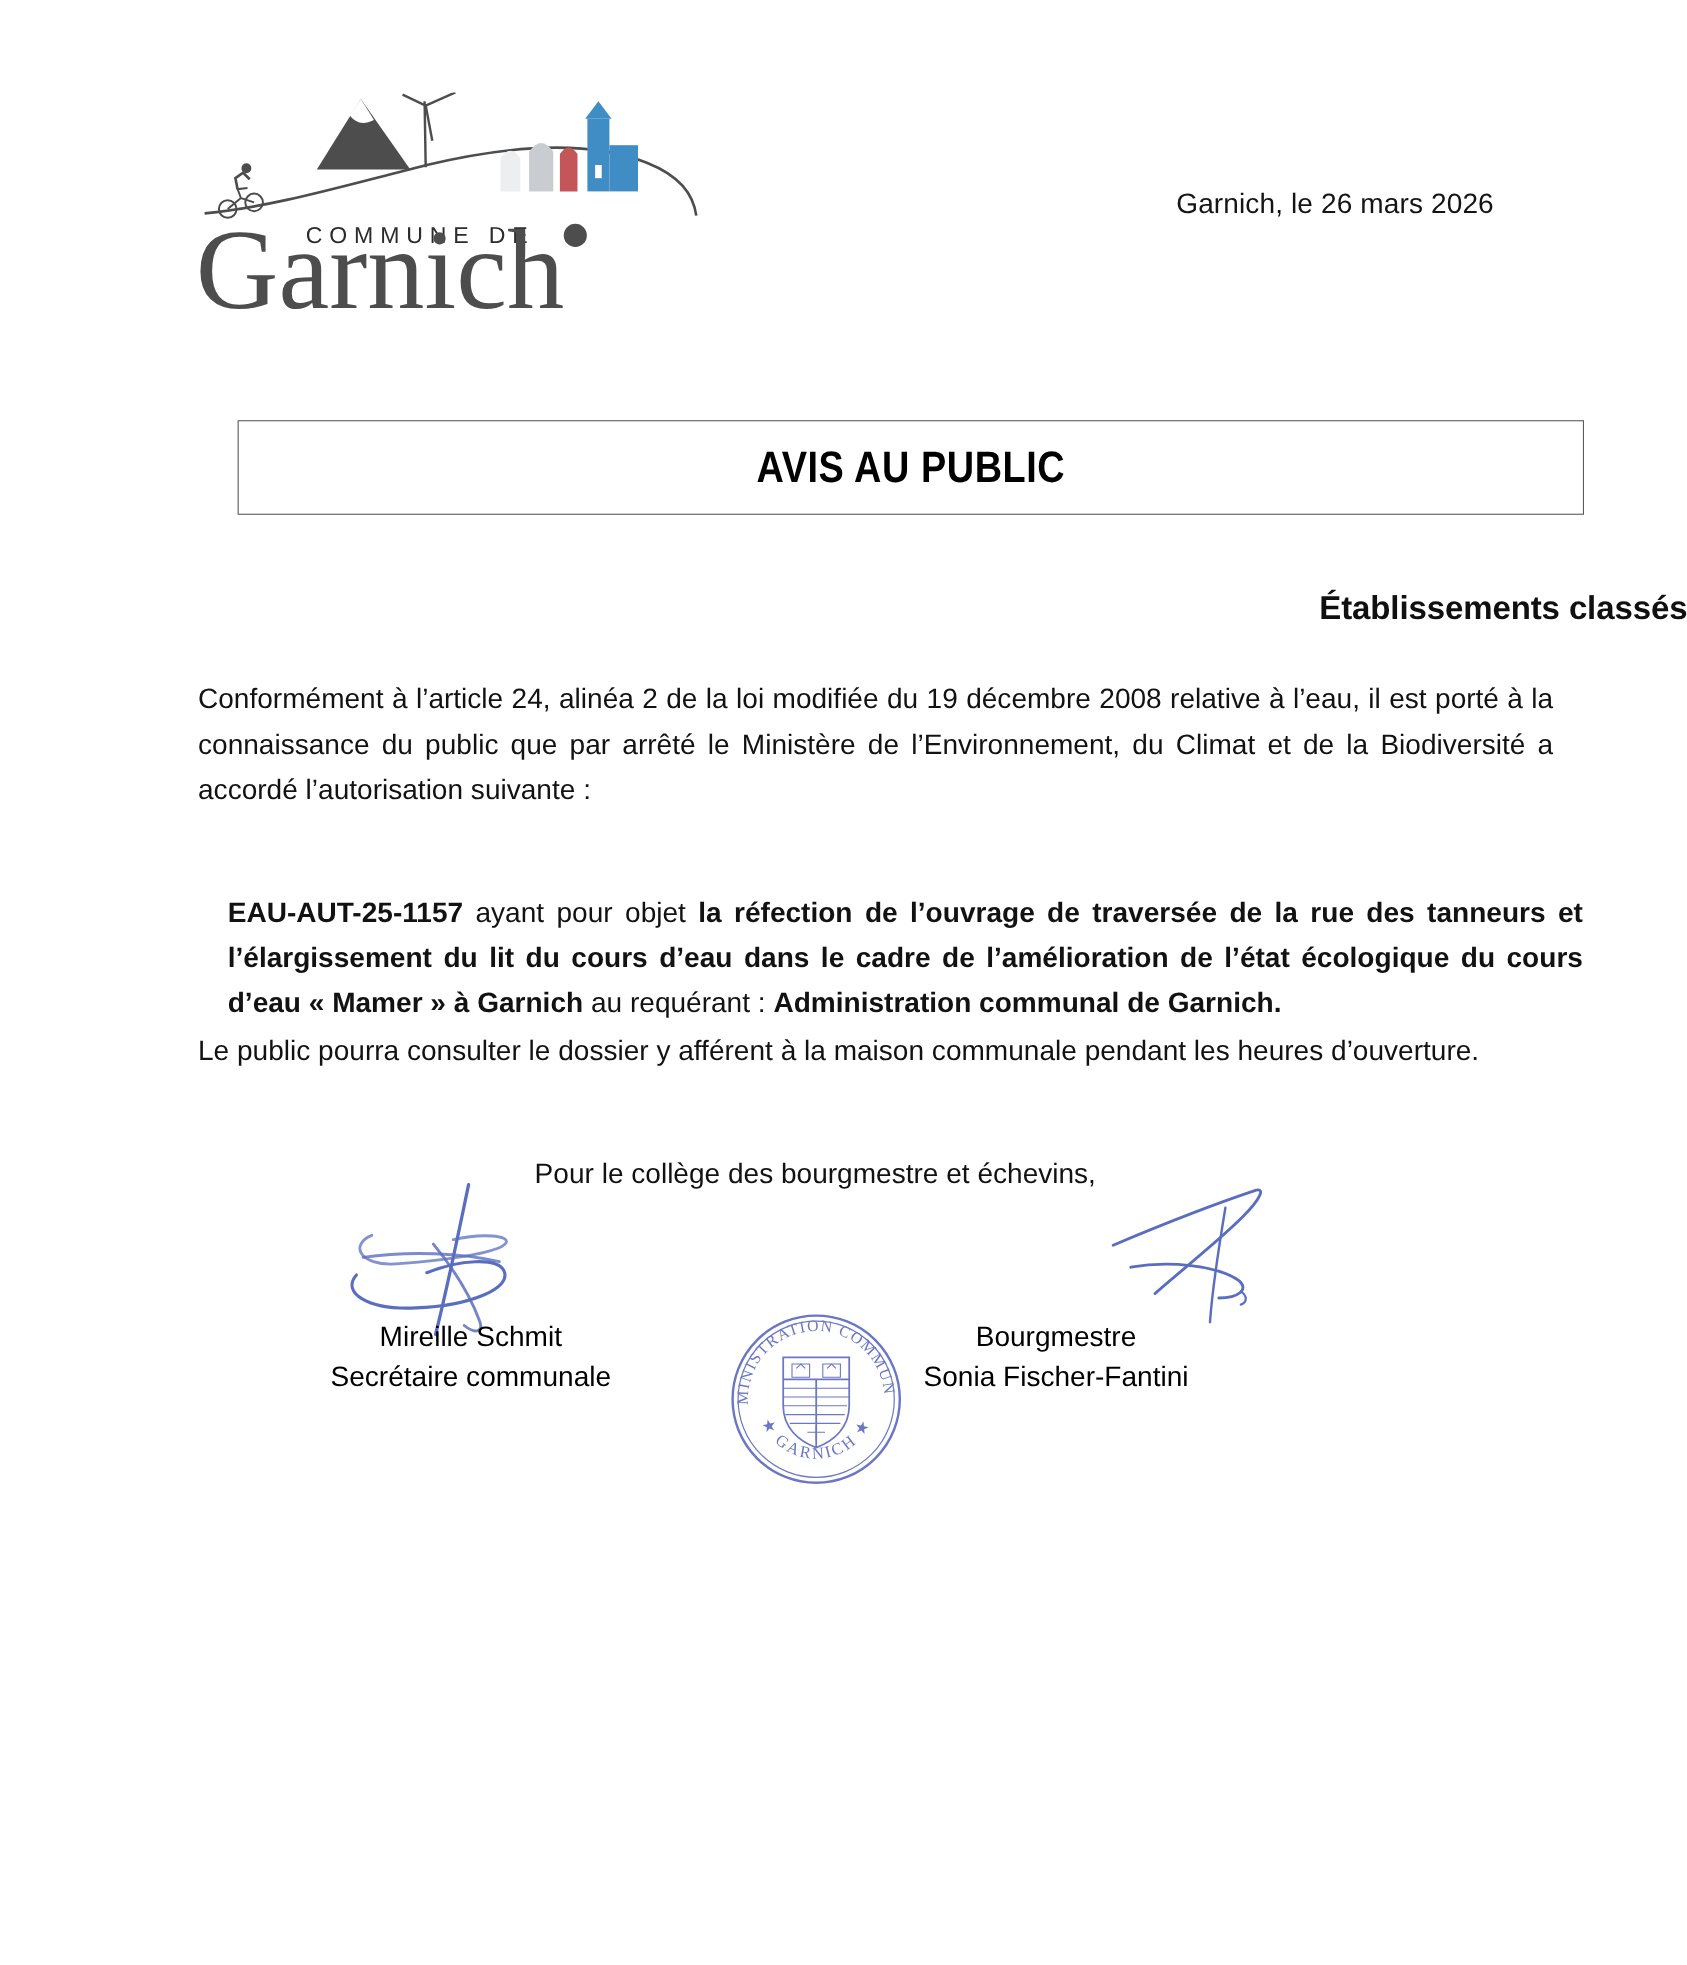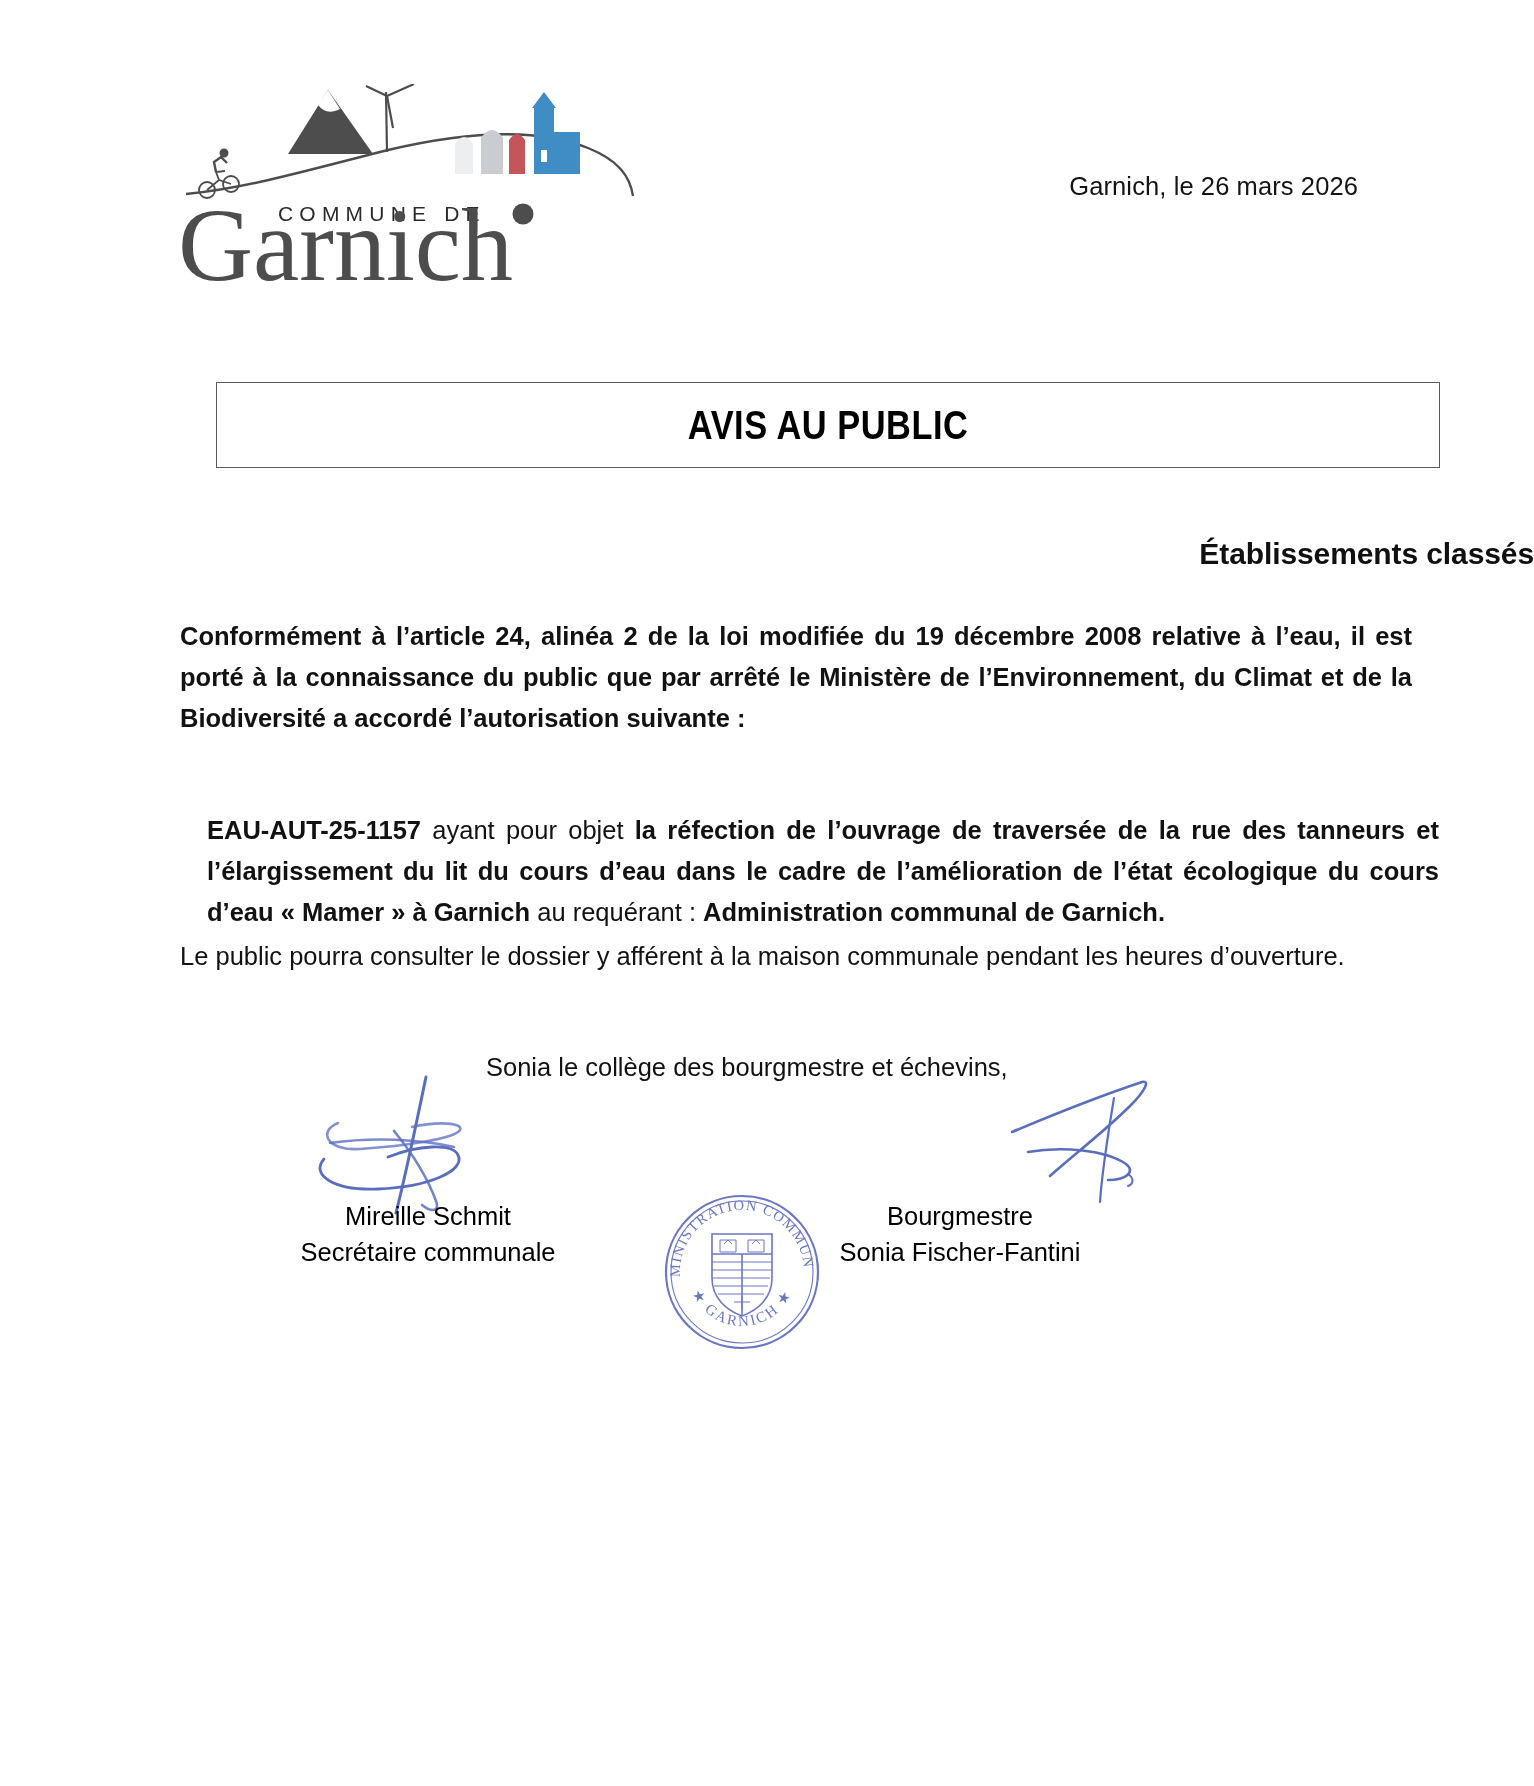--- a/index.html
+++ b/index.html
@@ -79,21 +79,21 @@
     left: 180px;
     width: 1232px;
     font-size: 25.5px;
     line-height: 41px;
     text-align: justify;
     text-justify: inter-word;
     color: #121212;
   }
   .para b { font-weight: bold; }
 
-  #para-1 { top: 616px; font-weight: bold; }
+  #para-1 { top: 616px; }
   #para-2 { top: 810px; margin-left: 27px; }
   #para-3 { top: 936px; }
 
   
   #closing-line {
     position: absolute;
     left: 486px;
     top: 1053px;
     font-size: 25.5px;
     color: #121212;
@@ -179,21 +179,21 @@
 </div>
 
 <div id="subtitle">Établissements classés</div>
 
 <div class="para" id="para-1">Conformément à l’article 24, alinéa 2 de la loi modifiée du 19 décembre 2008 relative à l’eau, il est porté à la connaissance du public que par arrêté le Ministère de l’Environnement, du Climat et de la Biodiversité a accordé l’autorisation suivante :</div>
 
 <div class="para" id="para-2"><b>EAU-AUT-25-1157</b><span> ayant pour objet </span><b>la réfection de l’ouvrage de traversée de la rue des tanneurs et l’élargissement du lit du cours d’eau dans le cadre de l’amélioration de l’état écologique du cours d’eau « Mamer » à Garnich</b><span> au requérant : </span><b>Administration communal de Garnich.</b></div>
 
 <div class="para" id="para-3">Le public pourra consulter le dossier y afférent à la maison communale pendant les heures d’ouverture.</div>
 
-<div id="closing-line">Sonia le collège des bourgmestre et échevins,</div>
+<div id="closing-line">Pour le collège des bourgmestre et échevins,</div>
 
 <div class="sig-ink" id="sig-ink-left">
   <svg width="230" height="140" viewBox="0 0 230 140" xmlns="http://www.w3.org/2000/svg">
     <g fill="none" stroke="#5a6ec0" stroke-width="2.6" stroke-linecap="round">
       <path d="M118 2 C 110 40, 100 90, 88 138" stroke-width="3"></path>
       <path d="M30 48 C 10 56, 18 76, 52 74 C 96 71, 146 64, 152 55 C 156 48, 130 46, 104 52" opacity="0.75"></path>
       <path d="M22 68 C 64 62, 112 64, 146 72" opacity="0.8"></path>
       <path d="M16 84 C 2 100, 26 116, 70 114 C 120 112, 158 96, 150 80 C 144 68, 110 70, 80 82" stroke-width="2.8"></path>
       <path d="M86 56 C 104 78, 120 104, 128 126 C 132 136, 124 138, 114 130" opacity="0.85"></path>
     </g>

